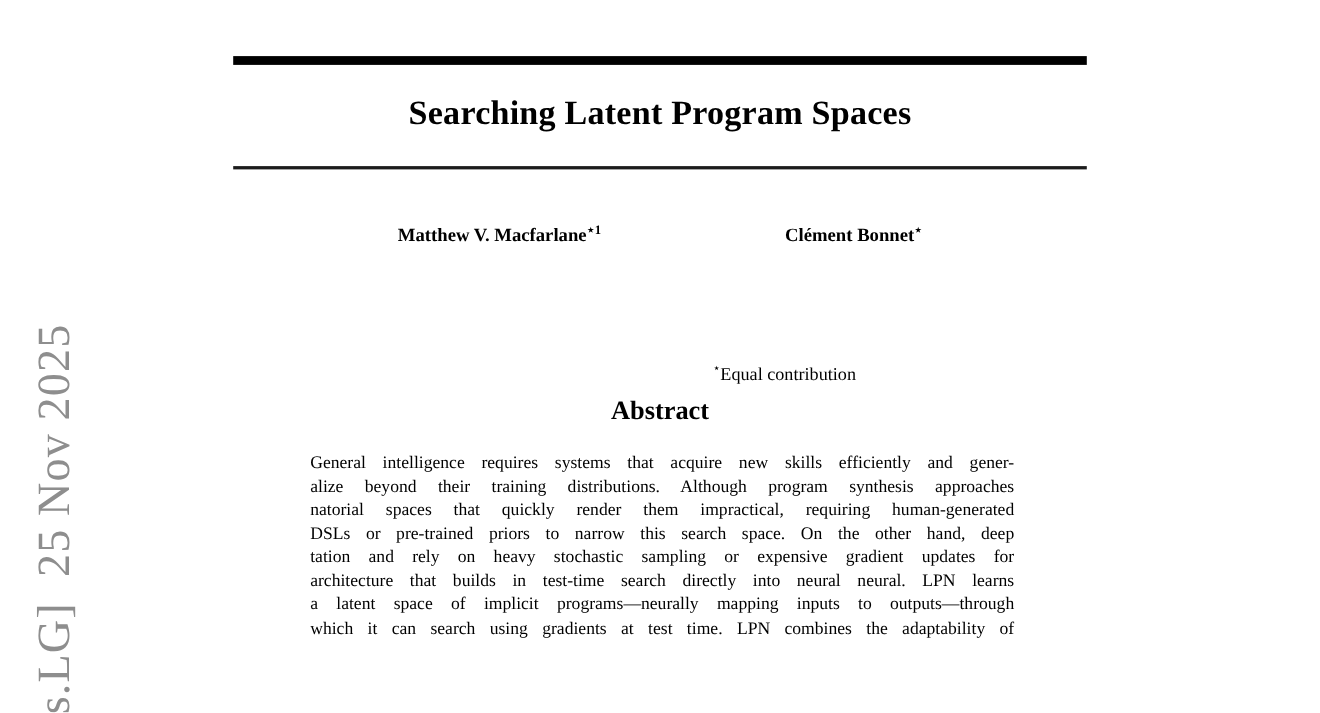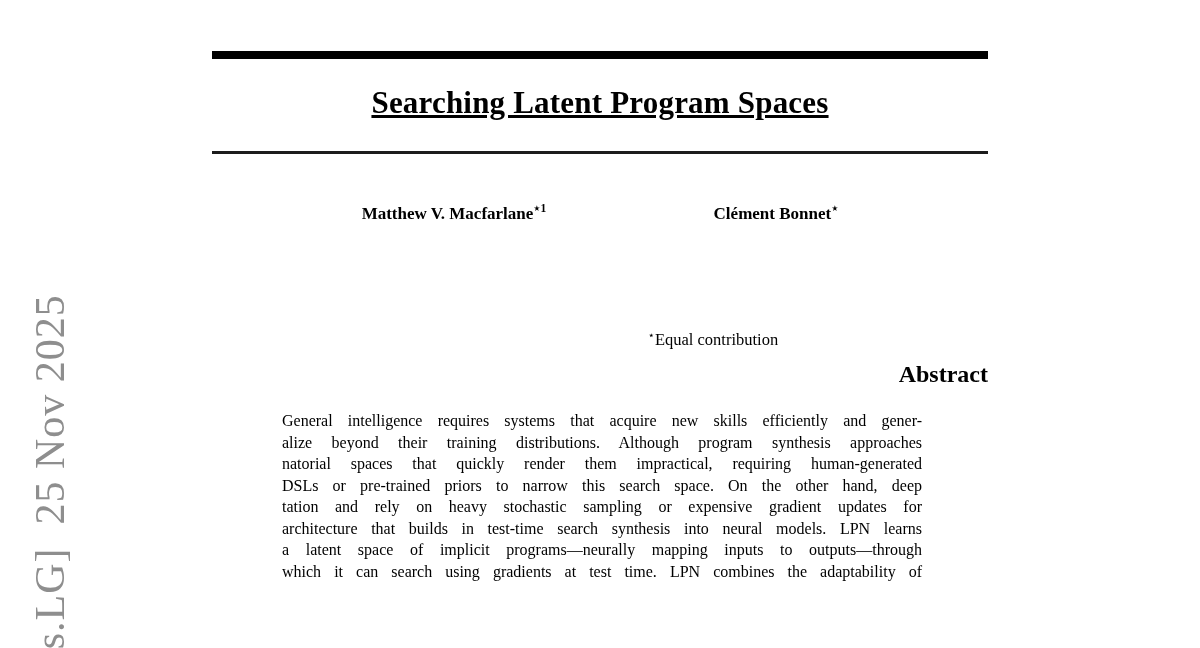--- a/index.html
+++ b/index.html
@@ -47,21 +47,20 @@
   .paper-title {
     position: absolute;
     left: 212px;
     top: 85px;
     width: 776px;
     margin: 0;
     text-align: center;
     font-size: 31px;
     font-weight: bold;
     letter-spacing: 0.2px;
-    text-decoration: underline;
   }
 
   .author {
     position: absolute;
     top: 204px;
     transform: translateX(-50%);
     white-space: nowrap;
     font-size: 17px;
     font-weight: bold;
   }
@@ -82,21 +81,21 @@
     font-size: 68%;
     line-height: 0;
   }
 
   .abstract-heading {
     position: absolute;
     left: 212px;
     top: 361px;
     width: 776px;
     margin: 0;
-    text-align: right;
+    text-align: center;
     font-size: 24px;
     font-weight: bold;
   }
 
   .abstract-body {
     position: absolute;
     left: 282px;
     top: 410px;
     width: 640px;
     font-size: 16px;
@@ -135,18 +134,18 @@
   </div>
 
   <h2 class="abstract-heading">Abstract</h2>
 
   <div class="abstract-body">
     <div class="abstract-line">General intelligence requires systems that acquire new skills efficiently and gener-</div>
     <div class="abstract-line">alize beyond their training distributions. Although program synthesis approaches</div>
     <div class="abstract-line">natorial spaces that quickly render them impractical, requiring human-generated</div>
     <div class="abstract-line">DSLs or pre-trained priors to narrow this search space. On the other hand, deep</div>
     <div class="abstract-line">tation and rely on heavy stochastic sampling or expensive gradient updates for</div>
-    <div class="abstract-line">architecture that builds in test-time search synthesis into neural models. LPN learns</div>
+    <div class="abstract-line">architecture that builds in test-time search directly into neural neural. LPN learns</div>
     <div class="abstract-line">a latent space of implicit programs—neurally mapping inputs to outputs—through</div>
     <div class="abstract-line">which it can search using gradients at test time. LPN combines the adaptability of</div>
   </div>
 
 </div>
 
 </body></html>

